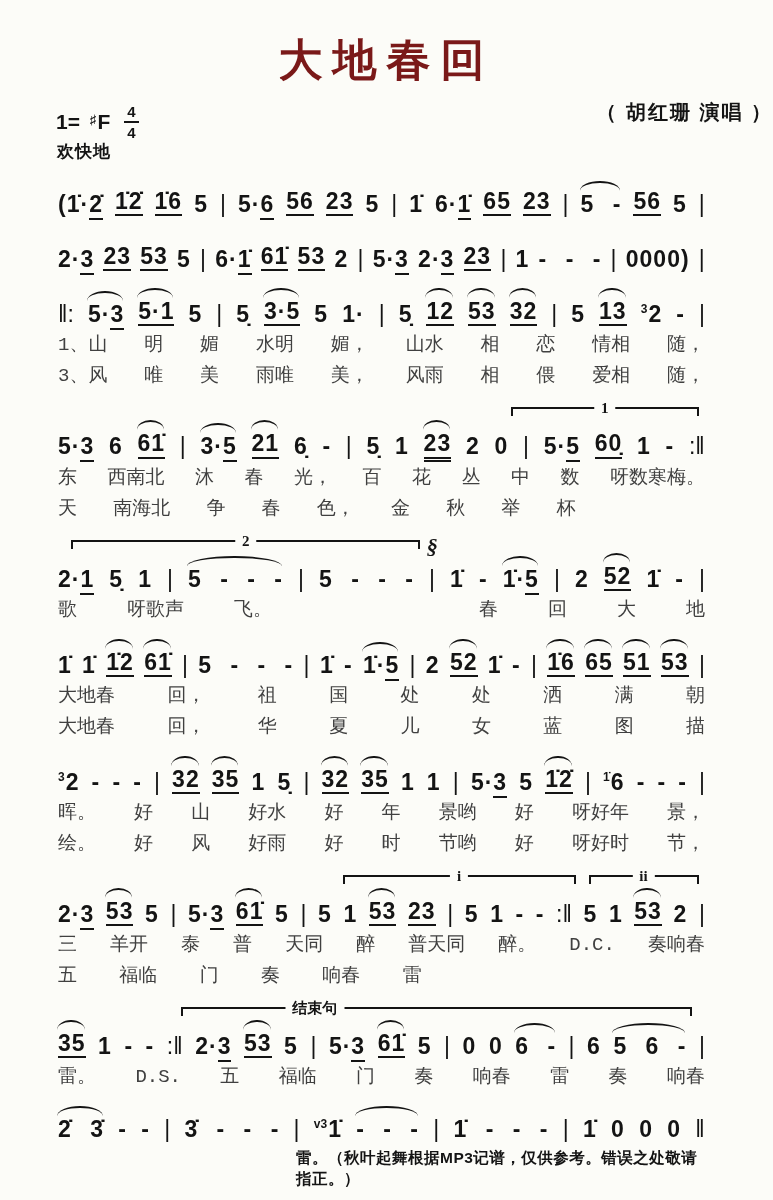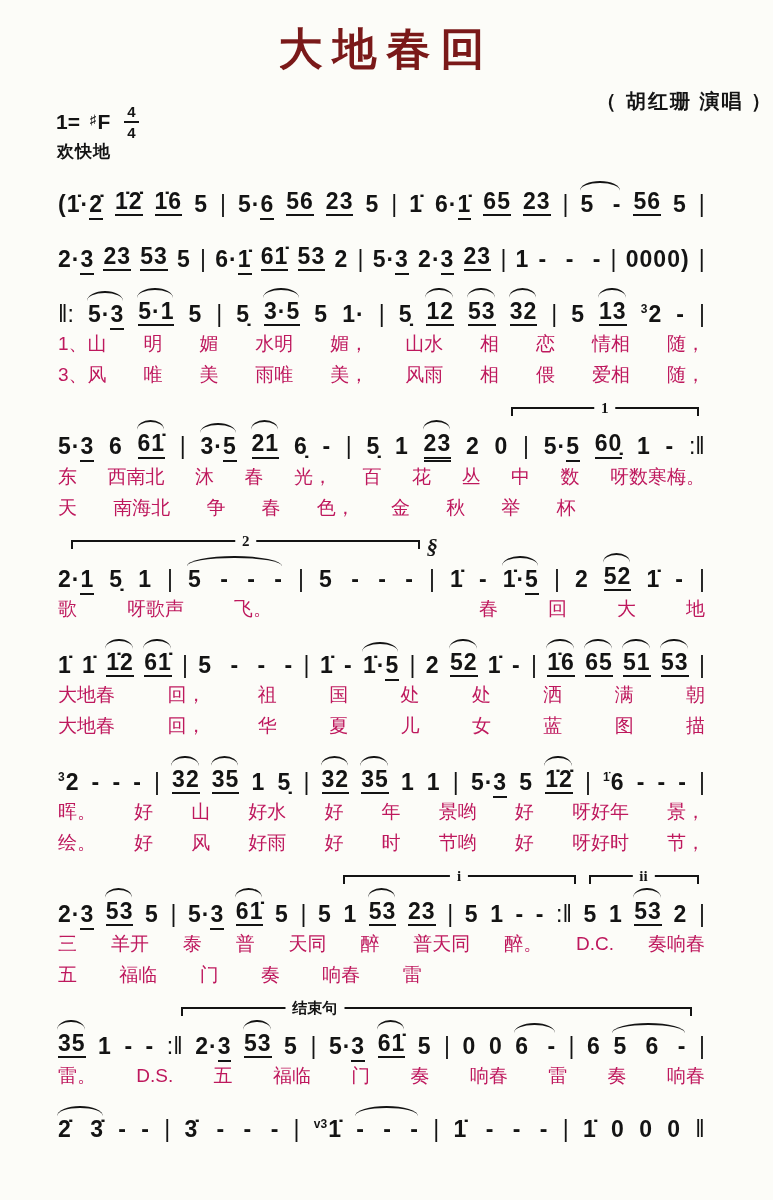--- a/index.html
+++ b/index.html
@@ -2,21 +2,21 @@
 <html><head>
 <meta charset="utf-8">
 <style>
   html,body{margin:0;padding:0;background:#e8e8e8;}
   .sheet{
     width:773px;height:1200px;margin:0 auto;background:#fcfcf8;color:#141414;
     font-family:"Liberation Sans",sans-serif;position:relative;overflow:hidden;
     box-sizing:border-box;
   }
   
-  .header{position:relative;height:168px;padding-top:20px;box-sizing:border-box;}
+  .header{position:relative;height:168px;padding-top:31px;box-sizing:border-box;}
   .title{
     text-align:center;font-size:44px;font-weight:700;letter-spacing:10px;
     color:#7a1919;margin:0;font-family:"Liberation Sans",sans-serif;
   }
   .subtitle{text-align:right;font-size:20px;font-weight:700;margin-top:9px;letter-spacing:2px;}
   .credits{
     position:absolute;right:64px;top:96px;font-size:19px;line-height:1.95;
     font-family:"Liberation Serif",serif;font-weight:600;text-align:left;
   }
   .credits .role{margin-left:22px;}
@@ -57,21 +57,21 @@
     font-family:"Liberation Serif",serif;
   }
   .volta-label.left-lab{left:26%;}
   .segno{
     position:absolute;top:0;font-size:22px;font-weight:700;font-style:italic;
     font-family:"Liberation Serif",serif;
   }
   
   .lyric{
     display:flex;justify-content:space-between;align-items:baseline;
-    font-size:19px;margin-top:5px;font-family:Liberation Sans, sans-serif;color:#be185d;
+    font-size:19px;margin-top:5px;font-family:Liberation Mono, monospace;color:#404040;
   }
   .lyr{white-space:pre;}
   .lyr.sp{flex:0 0 1.5em;}
   .footnote{
     font-size:15.5px;font-weight:700;margin:7px 0 0 238px;letter-spacing:0.5px;
     font-family:"Liberation Sans",sans-serif;
   }
 </style>
 </head>
 <body>
@@ -482,15 +482,16 @@
           <span class="token arc wide">- - -</span>
           <span class="token bar">|</span>
           <span class="token wide">1̇ - - -</span>
           <span class="token bar">|</span>
           <span class="token">1̇</span>
           <span class="token">0</span>
           <span class="token">0</span>
           <span class="token">0</span>
           <span class="token bar">‖</span>
         </div>
+        <div class="footnote">雷。（秋叶起舞根据MP3记谱，仅供参考。错误之处敬请指正。）</div>
       </div>
     </div>
 </div>
 
 </body></html>

